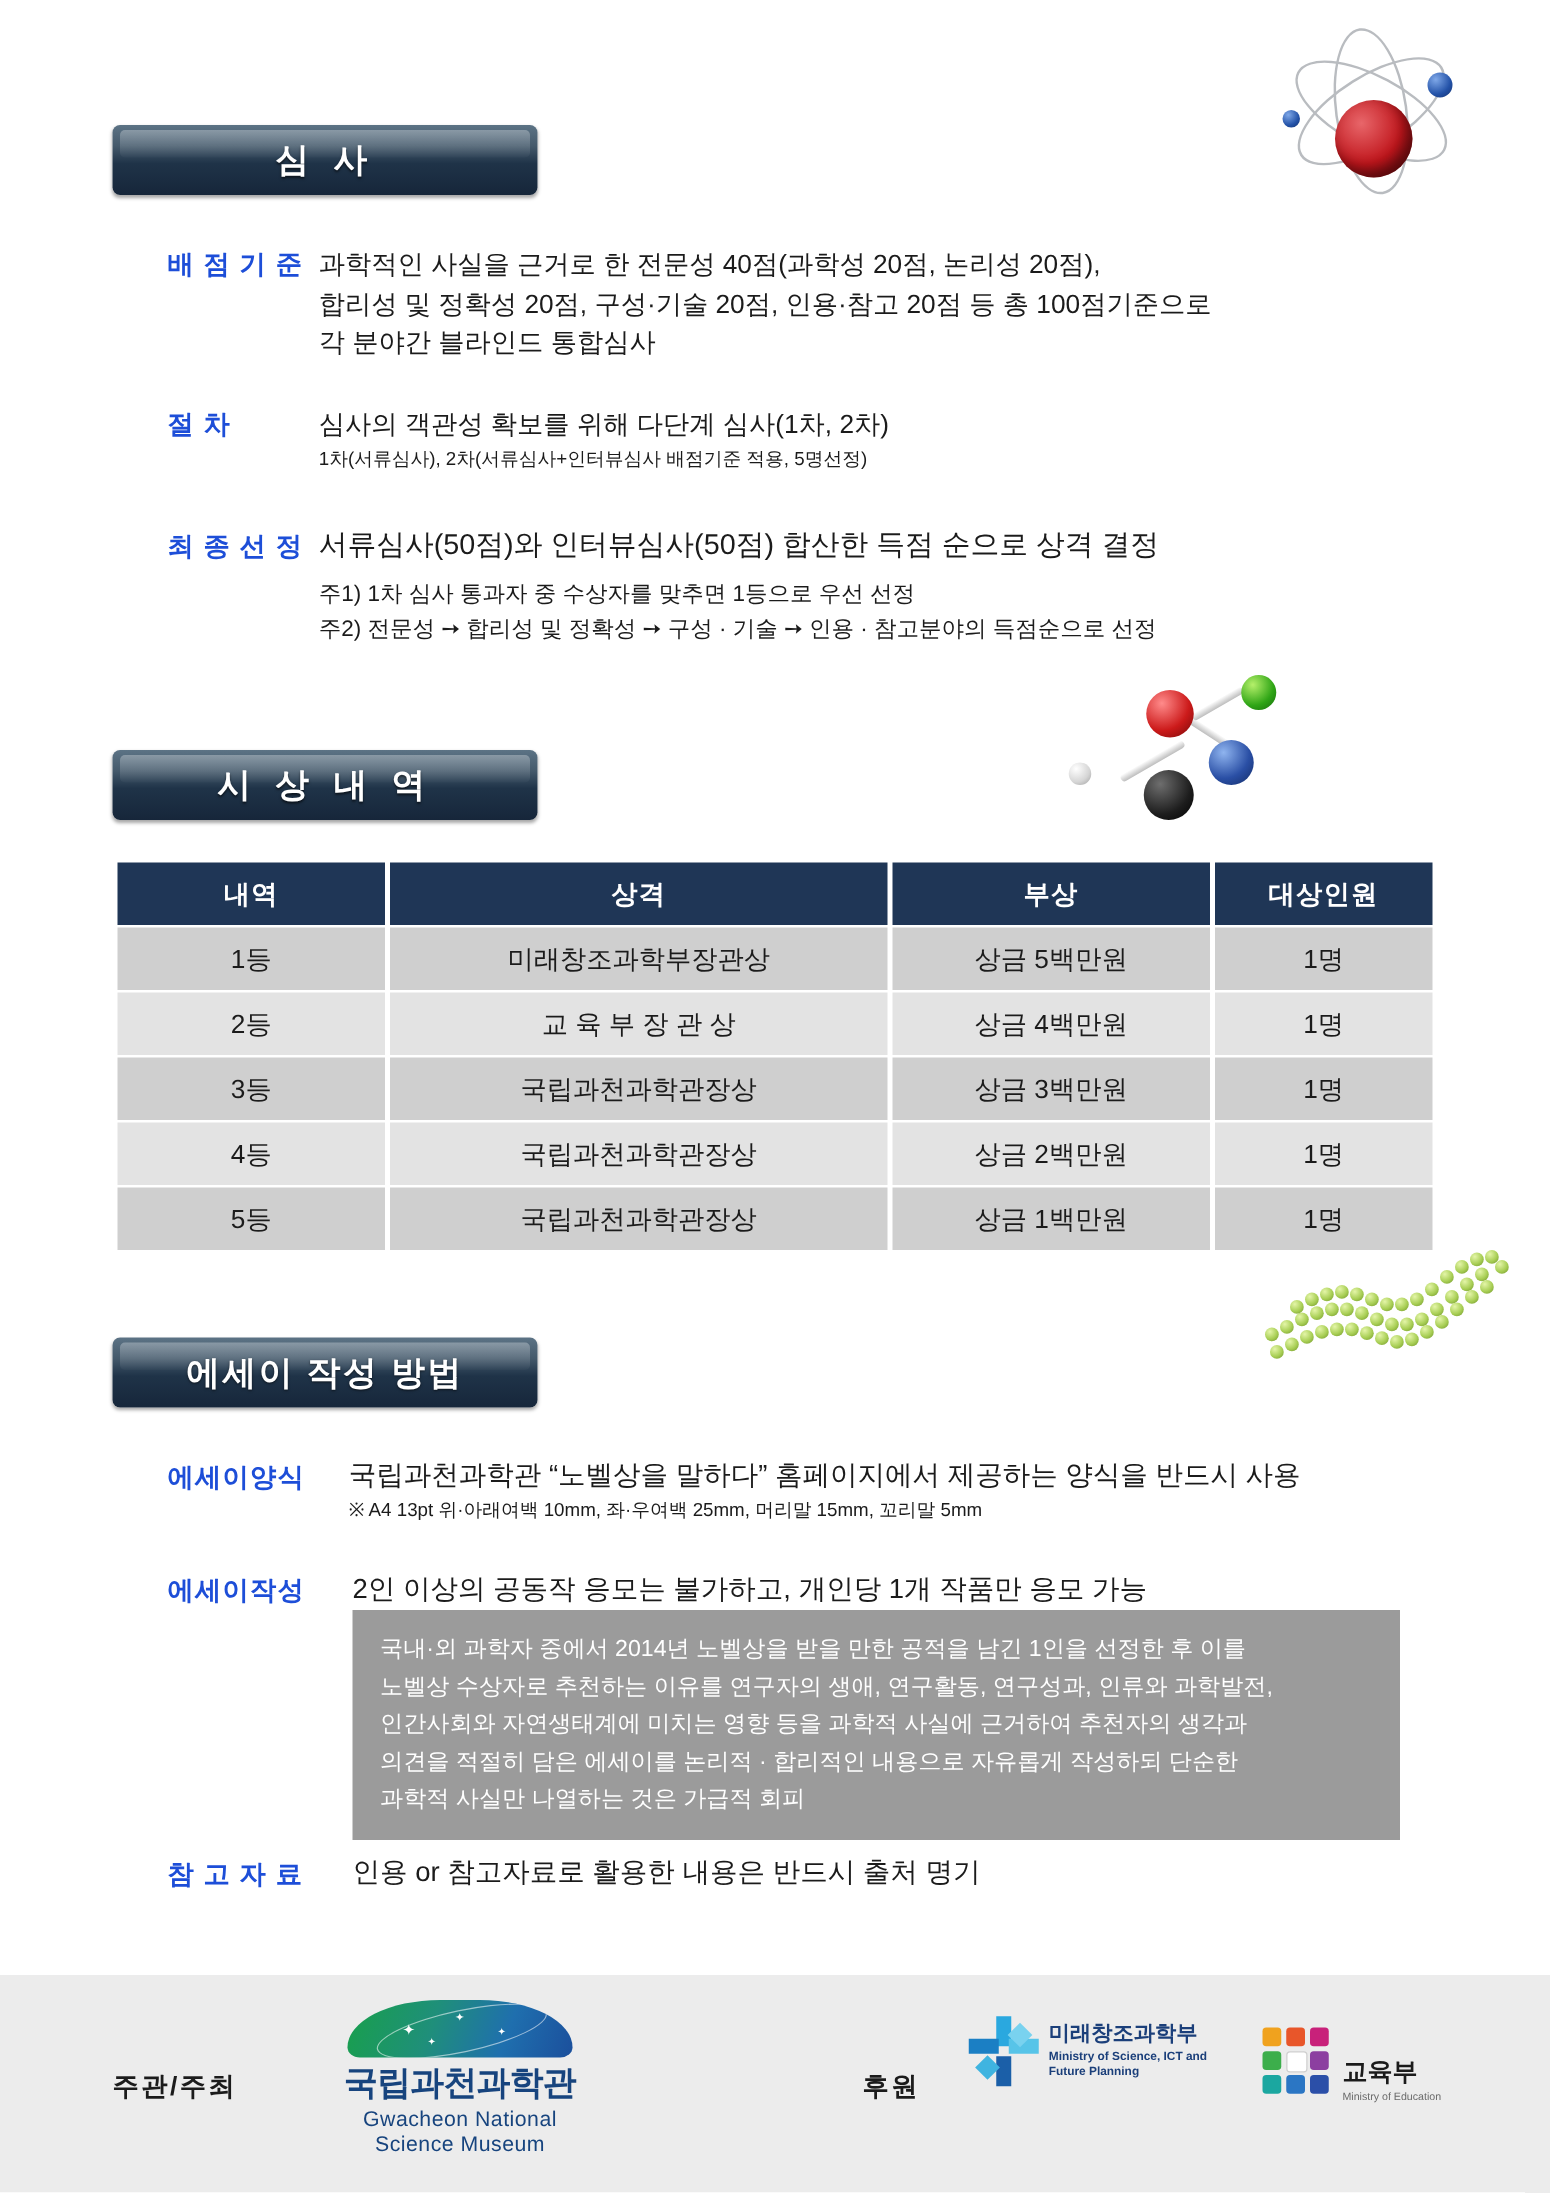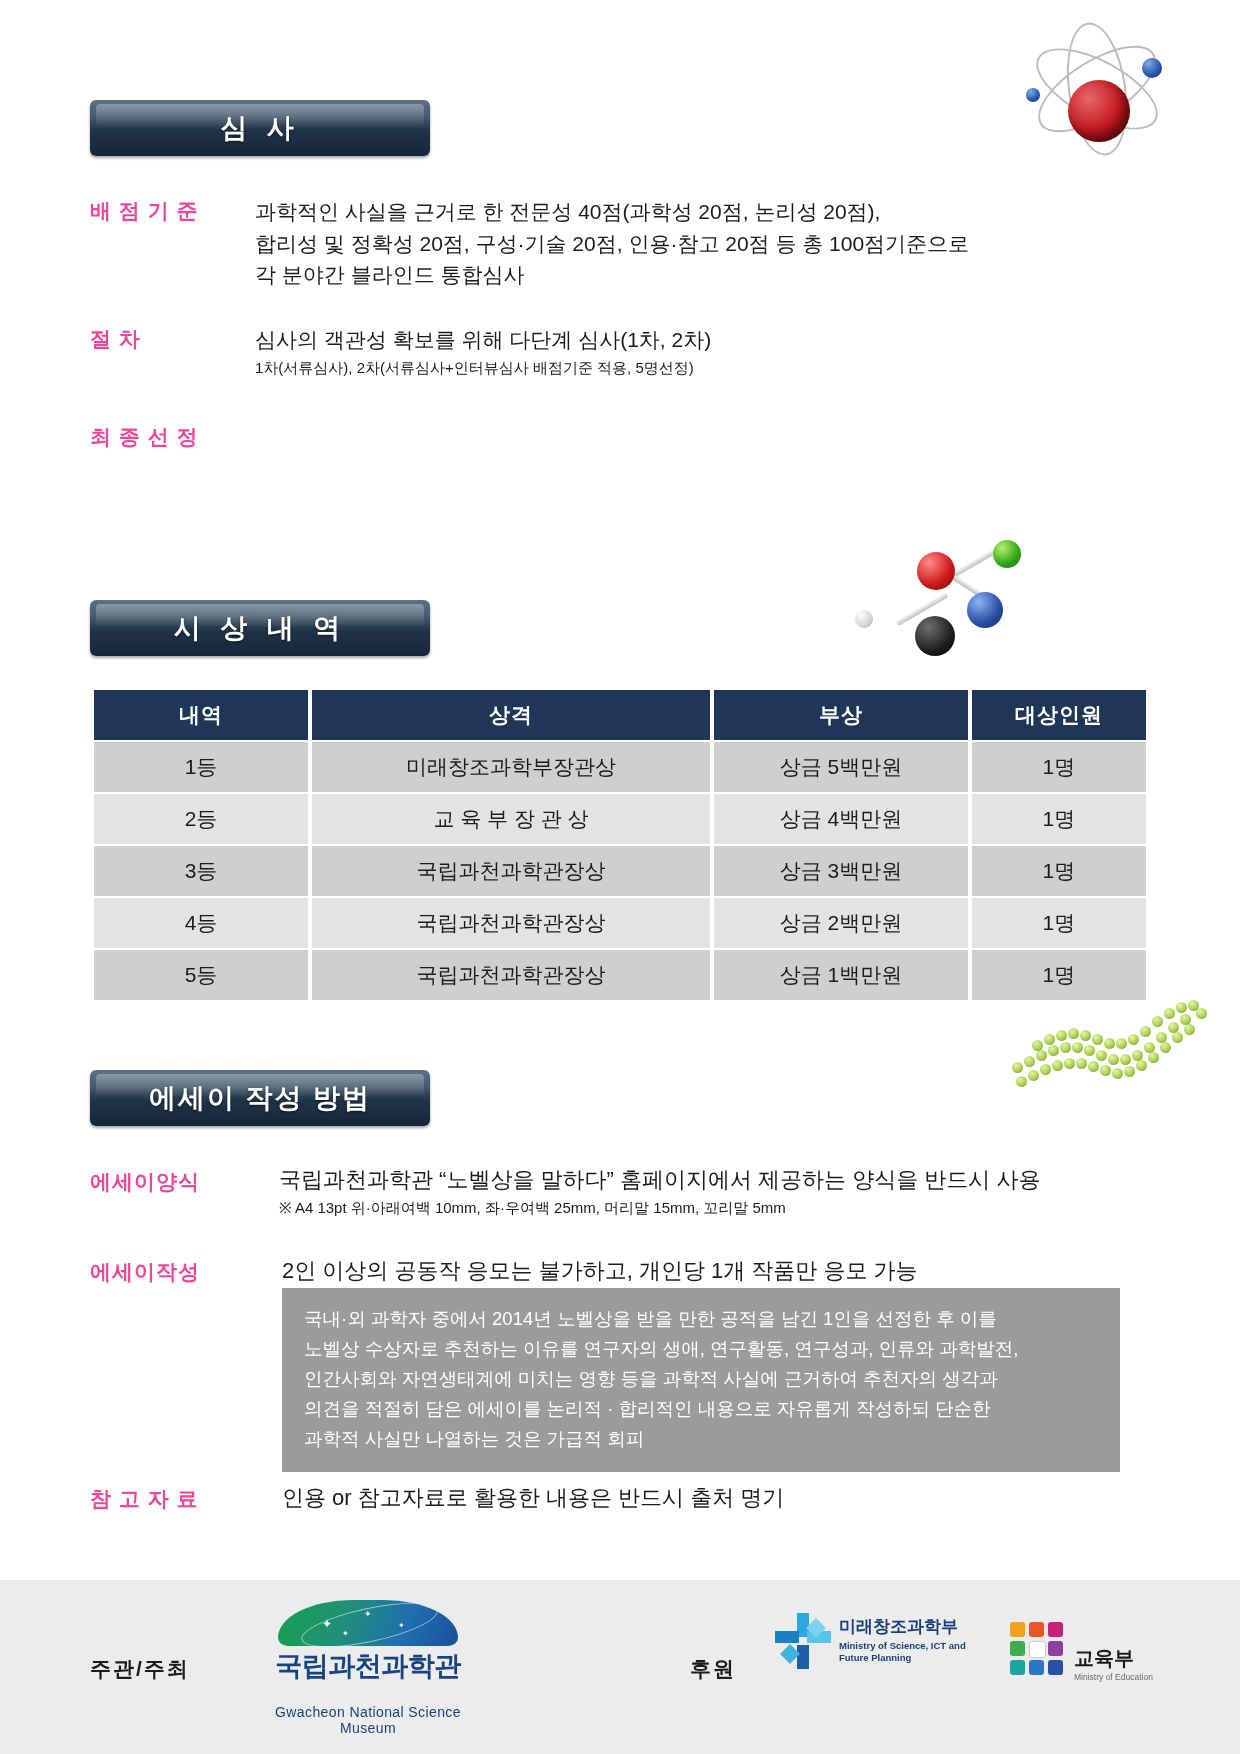--- a/index.html
+++ b/index.html
@@ -51,23 +51,24 @@
     letter-spacing: 6px;
     text-shadow: 0 1px 2px rgba(0,0,0,0.6);
     z-index: 2;
   }
 
   
   .row-label {
     position: absolute;
     font-size: 21px;
     font-weight: bold;
-    color: #ec4899;
+    color: #1d4ed8;
     letter-spacing: 1px;
     white-space: nowrap;
+    margin-left: 44px;
   }
   .row-body {
     position: absolute;
     font-size: 21px;
     color: #1b1b1b;
     line-height: 1.5;
   }
   .row-body .small {
     font-size: 15px;
     display: block;
@@ -173,24 +174,24 @@
     font-size: 12px;
     line-height: 1;
   }
   .logo-museum .name-ko {
     font-size: 27px;
     font-weight: bold;
     color: #17447e;
     letter-spacing: -0.5px;
   }
   .logo-museum .name-en {
-    font-size: 14px;
+    font-size: 17px;
     color: #17447e;
     letter-spacing: 0.4px;
-    margin-top: 20px;
+    margin-top: 2px;
   }
 
   .logo-msip {
     position: absolute;
     left: 775px;
     top: 1613px;
     display: flex;
     align-items: center;
     gap: 8px;
   }
@@ -349,20 +350,25 @@
     <span>각 분야간 블라인드 통합심사</span>
   </div>
 
   <div class="row-label" style="left:90px; top:325px;">절        차</div>
   <div class="row-body" style="left:255px; top:324px; width:900px;">
     <span>심사의 객관성 확보를 위해 다단계 심사(1차, 2차)</span>
     <span class="small">1차(서류심사), 2차(서류심사+인터뷰심사 배점기준 적용, 5명선정)</span>
   </div>
 
   <div class="row-label" style="left:90px; top:423px;">최 종 선 정</div>
+  <div class="row-body" style="left:255px; top:418px; width:900px;">
+    <span style="font-size:23px;">서류심사(50점)와 인터뷰심사(50점) 합산한 득점 순으로 상격 결정</span>
+    <span class="mid" style="margin-top:8px;">주1) 1차 심사 통과자 중 수상자를 맞추면 1등으로 우선 선정</span>
+    <span class="mid">주2) 전문성 ➙ 합리성 및 정확성 ➙ 구성 · 기술 ➙ 인용 · 참고분야의 득점순으로 선정</span>
+  </div>
 
   <div class="molecule">
     <div class="bond" style="left:38px; top:66px; width:58px; transform:rotate(-30deg);"></div>
     <div class="bond" style="left:82px; top:40px; width:52px; transform:rotate(33deg);"></div>
     <div class="bond" style="left:96px; top:20px; width:46px; transform:rotate(-30deg);"></div>
     <div class="atomball ball-white" style="left:0px; top:70px;"></div>
     <div class="atomball ball-dark" style="left:60px; top:76px;"></div>
     <div class="atomball ball-red" style="left:62px; top:12px;"></div>
     <div class="atomball ball-blue" style="left:112px; top:52px;"></div>
     <div class="atomball ball-green" style="left:138px; top:0px;"></div>

